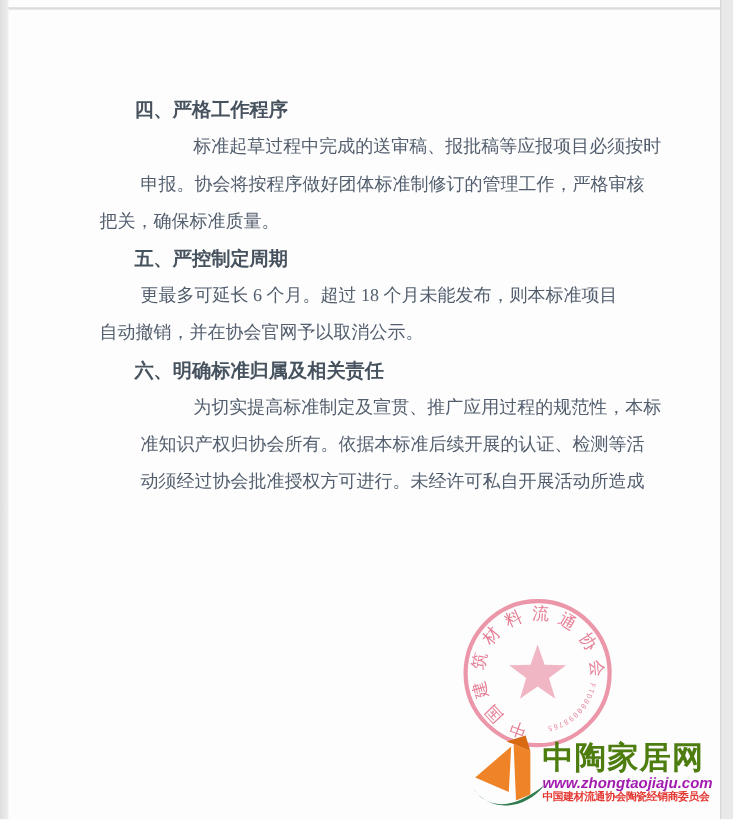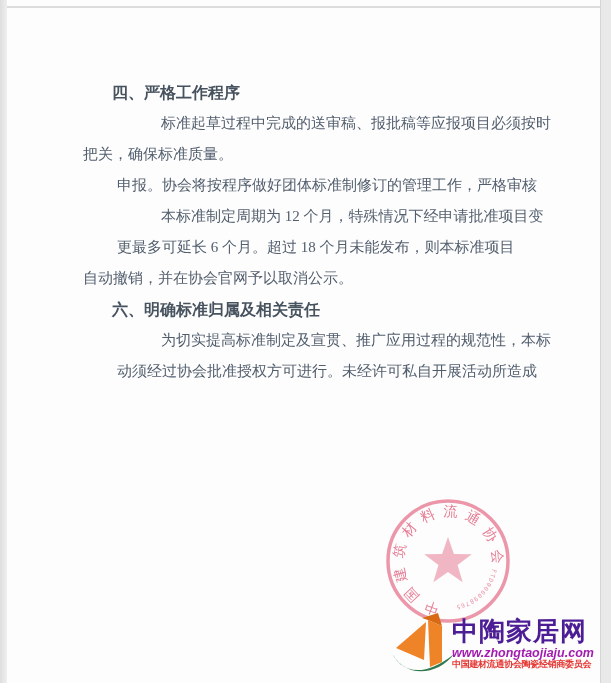--- a/index.html
+++ b/index.html
@@ -49,29 +49,30 @@
 
 <div class="page">
 
   <div class="edge-left"></div>
   <div class="edge-right"></div>
   <div class="edge-top"></div>
 
   <div class="doc-text">
     <div class="line heading">四、严格工作程序</div>
     <div class="line first fill">标准起草过程中完成的送审稿、报批稿等应报项目必须按时</div>
+    <div class="line fill">申报。协会将按程序做好团体标准制修订的管理工作，严格审核</div>
     <div class="line last">把关，确保标准质量。</div>
-    <div class="line fill">申报。协会将按程序做好团体标准制修订的管理工作，严格审核</div>
 
-    <div class="line first fill">本标准制定周期为 12 个月，特殊情况下经申请批准项目变</div>
+    <div class="line heading">五、严控制定周期</div>
     <div class="line fill">更最多可延长 6 个月。超过 18 个月未能发布，则本标准项目</div>
     <div class="line last">自动撤销，并在协会官网予以取消公示。</div>
 
     <div class="line heading">六、明确标准归属及相关责任</div>
     <div class="line first fill">为切实提高标准制定及宣贯、推广应用过程的规范性，本标</div>
+    <div class="line fill">准知识产权归协会所有。依据本标准后续开展的认证、检测等活</div>
     <div class="line fill">动须经过协会批准授权方可进行。未经许可私自开展活动所造成</div>
   </div>
 
   <svg class="seal" viewBox="0 0 134 134">
     <circle cx="67" cy="70" r="60" fill="none" stroke-width="3.5" stroke-opacity="0.65" stroke="#e2607c"></circle>
     <polygon points="67,46 72.9,62.9 90.8,63.3 76.5,74.1 81.7,91.2 67,81 52.3,91.2 57.5,74.1 43.2,63.3 61.1,62.9" fill-opacity="0.45" fill="#e2607c"></polygon>
     <g fill-opacity="0.82">
       <text class="ring" x="67" y="25" transform="rotate(200 67 70)" fill="#e2607c">中</text>
       <text class="ring" x="67" y="25" transform="rotate(227 67 70)" fill="#e2607c">国</text>
       <text class="ring" x="67" y="25" transform="rotate(254 67 70)" fill="#e2607c">建</text>
@@ -93,18 +94,18 @@
 
 
   <svg class="wm-logo" viewBox="0 0 72 80">
     <path d="M4,36 C12,60 36,68 68,42 C50,66 14,66 4,36 Z" fill="#2f7a4e"></path>
     <polygon points="10,36 40,10 38,48" fill="#ef8327"></polygon>
     <polygon points="42,8 56,14 56,50 44,55" fill="#ef8327"></polygon>
     <polygon points="36,6 52,1 56,14 42,8" fill="#d96a14"></polygon>
   </svg>
 
   <div class="wm-text">
-    <div class="wm-name" style="color: #4c1d95;">中陶家居网</div>
+    <div class="wm-name" style="color: #4d7c0f;">中陶家居网</div>
     <div class="wm-url" style="color: #a21caf;">www.zhongtaojiaju.com</div>
     <div class="wm-org" style="color: rgb(229, 57, 53);">中国建材流通协会陶瓷经销商委员会</div>
   </div>
 
 </div>
 
 </body></html>

